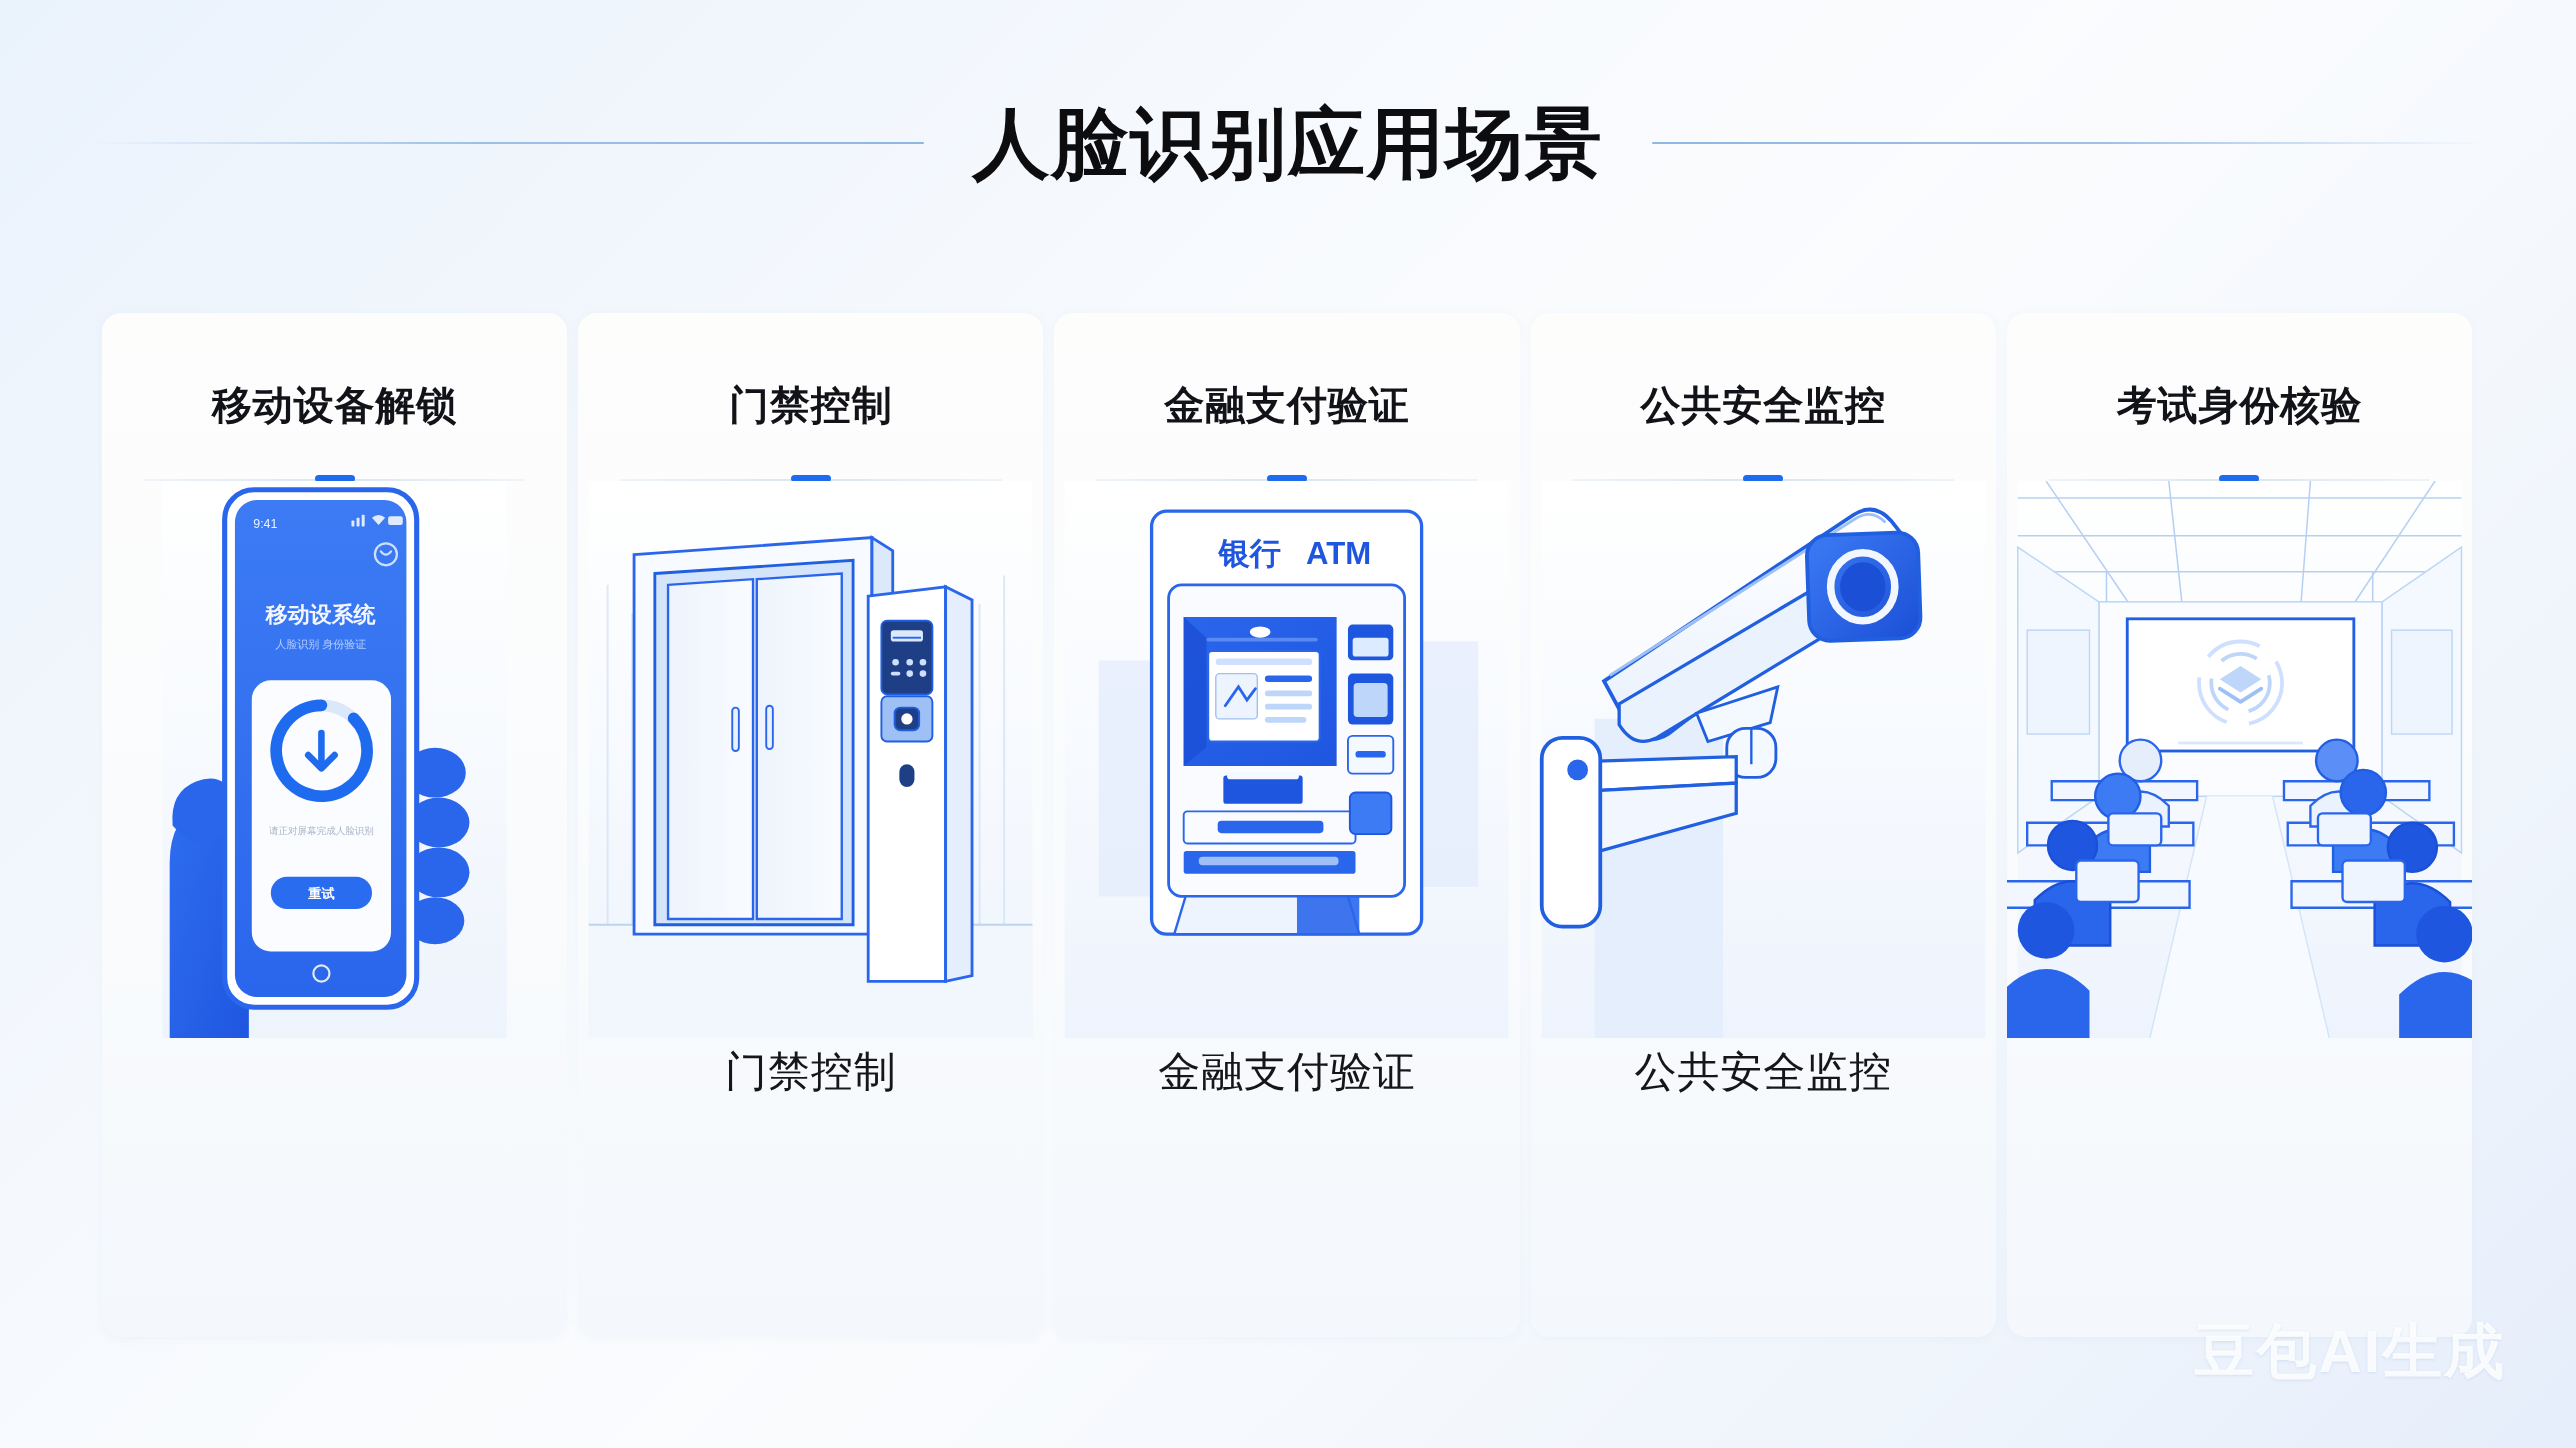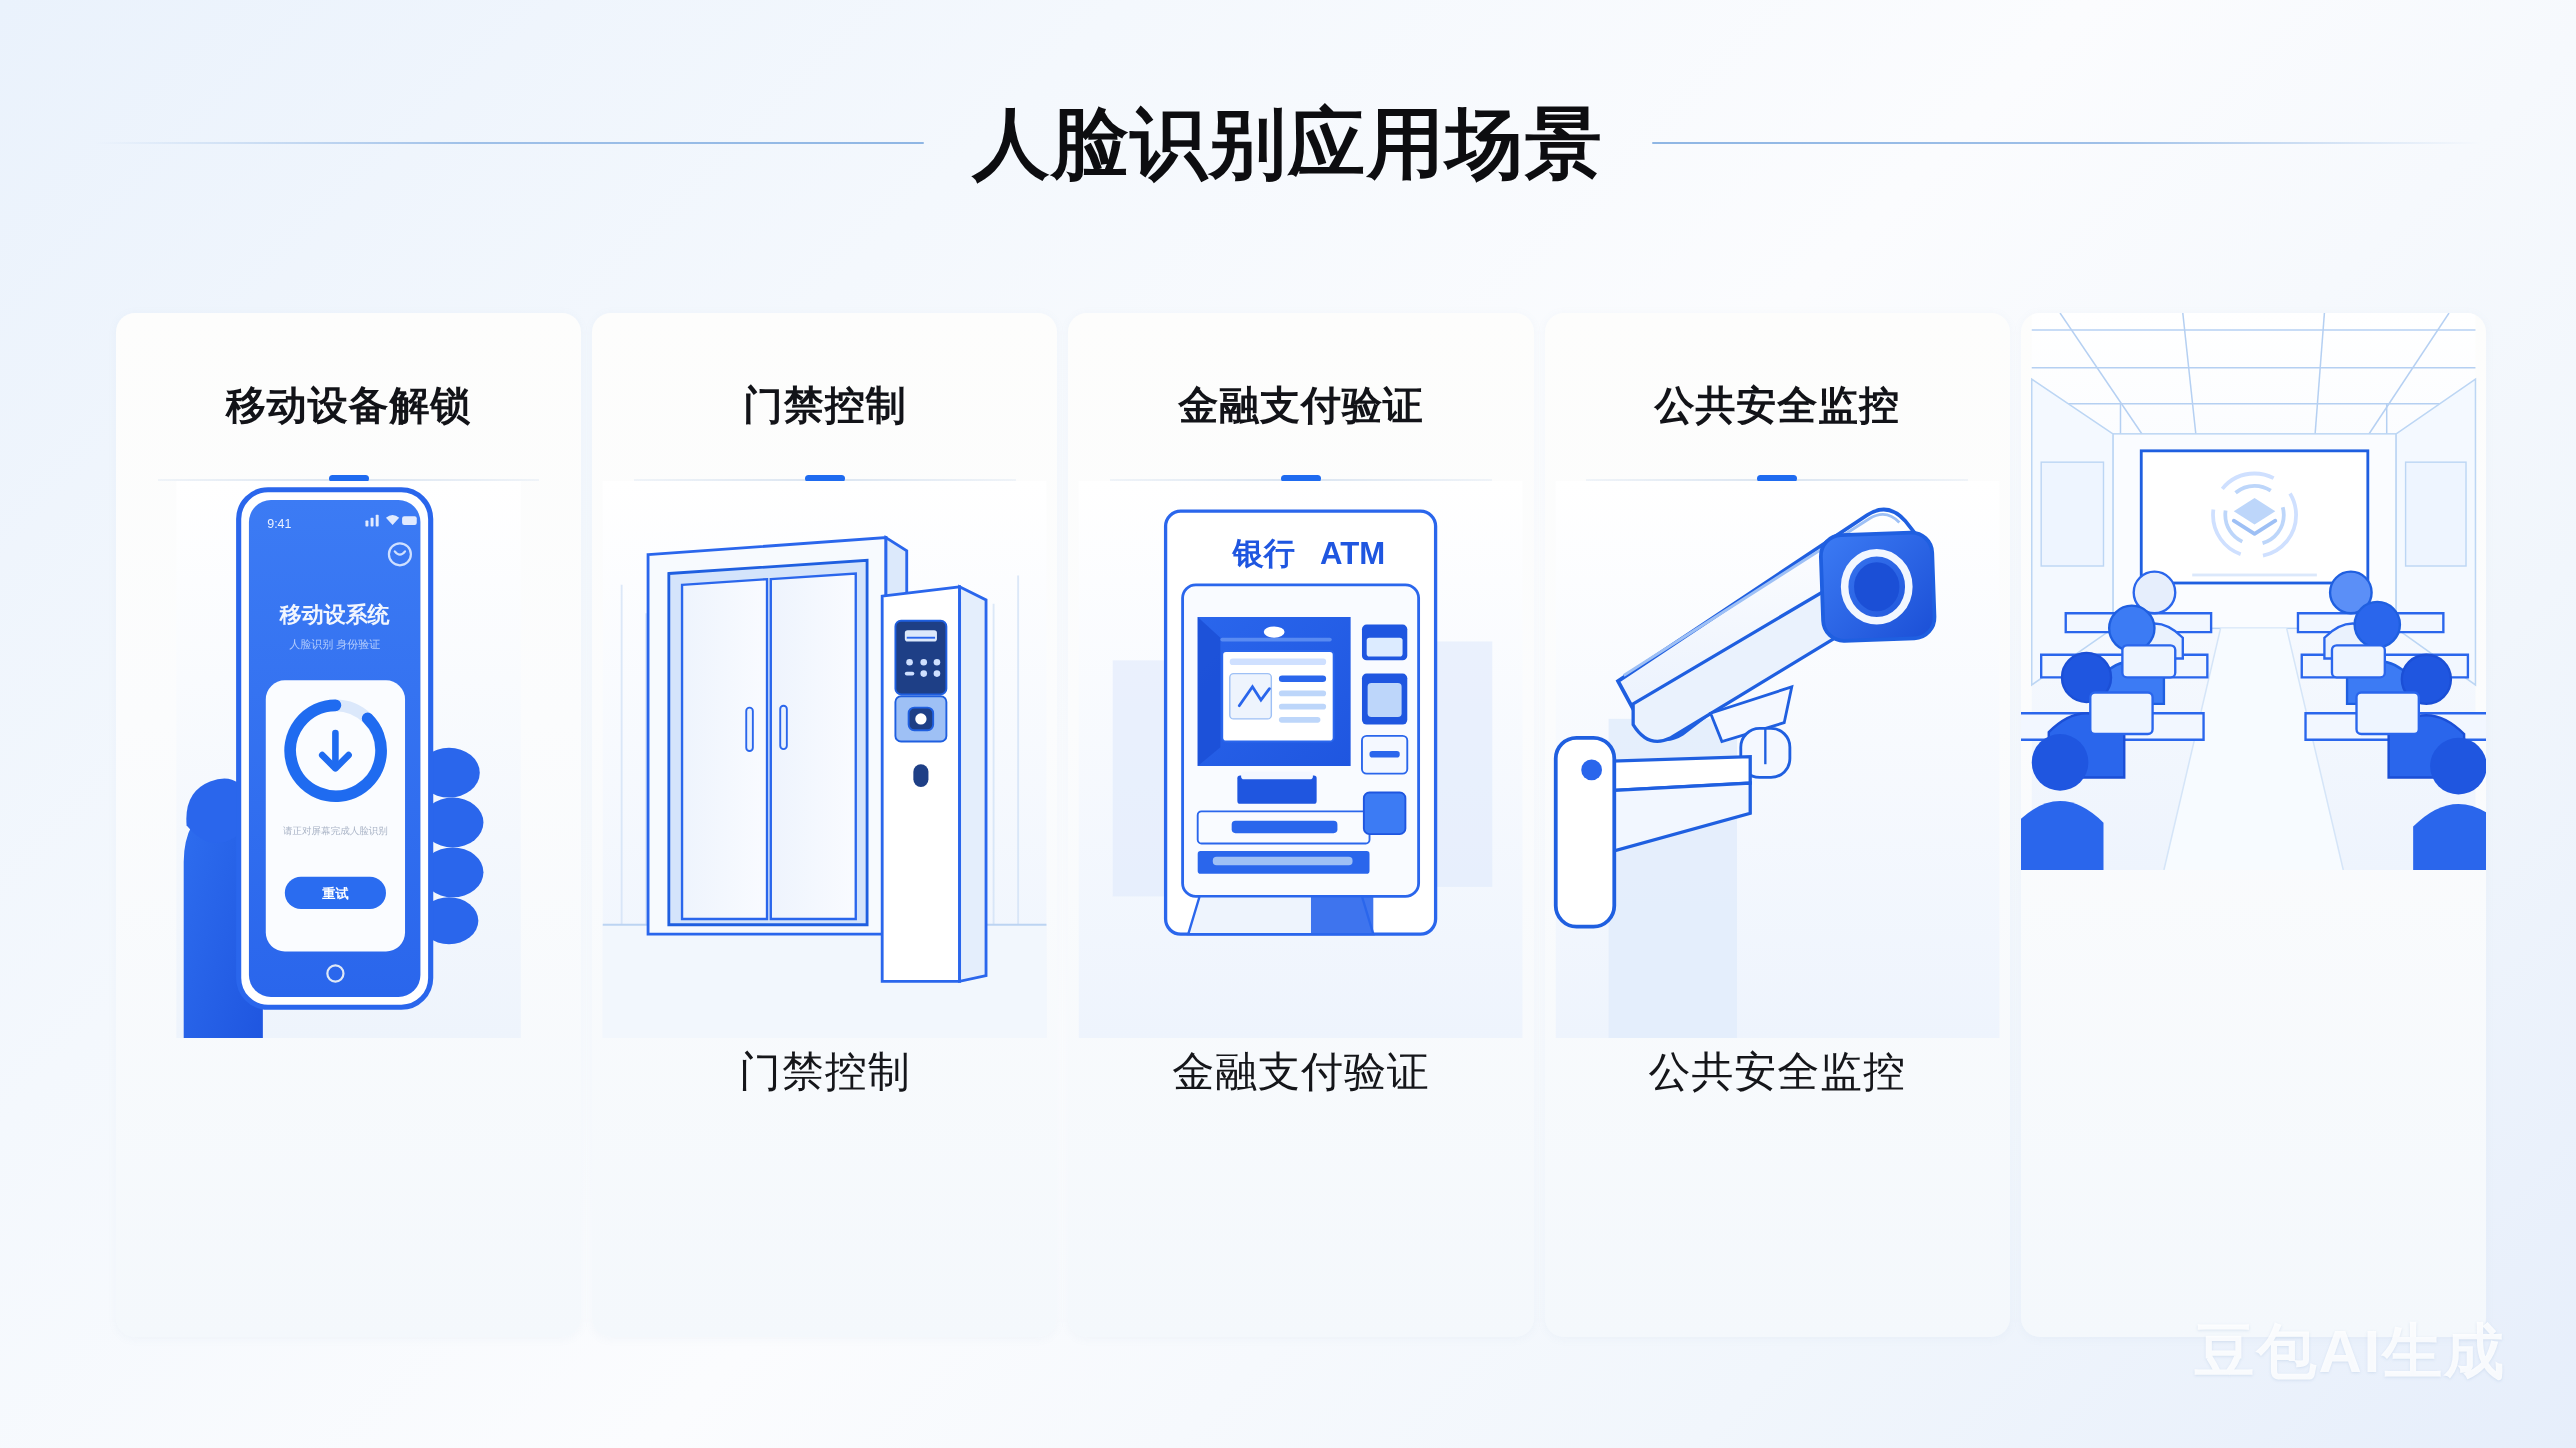--- a/index.html
+++ b/index.html
@@ -37,21 +37,21 @@
     color: #0d0d10;
     letter-spacing: 1.9px;
     white-space: nowrap;
     padding: 0 32px;
     line-height: 1;
   }
 
   
   .cards {
     position: absolute;
-    left: 116px; top: 313px;
+    left: 102px; top: 313px;
     width: 2370px; height: 1024px;
     display: flex;
     gap: 11px;
   }
   .card {
     flex: 1 1 0;
     position: relative;
     border-radius: 19px;
     background: linear-gradient(180deg, #fdfdfc 0%, #fbfcfd 40%, #f4f8fc 100%);
     box-shadow: 0 1.9px 9.4px rgba(120,150,190,0.06);
@@ -369,20 +369,25 @@
         <path d="M18 330 L206 320 L206 352 L18 404 Z" fill="#f2f7ff" stroke="#1f5fe0" stroke-width="3.5"></path>
 
         <rect x="0" y="272" width="62" height="200" rx="22" fill="#ffffff" stroke="#1f5fe0" stroke-width="4"></rect>
         <circle cx="38" cy="306" r="11" fill="#2a66ec"></circle>
       </svg>
     </div>
     <div class="card-caption">公共安全监控</div>
   </div>
 
   <div class="card">
+    <div class="card-head">
+      <div class="card-title">考试身份核验</div>
+      <div class="head-divider"></div>
+      <div class="head-accent"></div>
+    </div>
     <div class="card-art">
       <svg viewBox="0 0 470 590" preserveAspectRatio="xMidYMid meet">
         <defs>
           <linearGradient id="roomg" x1="0" y1="0" x2="0" y2="1">
             <stop offset="0" stop-color="#ffffff"></stop>
               <stop offset="1" stop-color="#eef4fd"></stop>
           </linearGradient>
         </defs>
         <rect x="0" y="0" width="470" height="590" fill="url(#roomg)"></rect>
 

